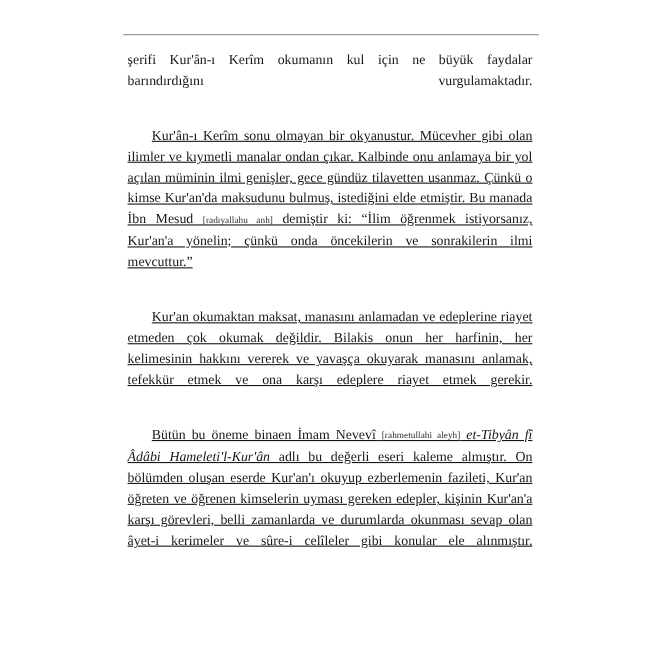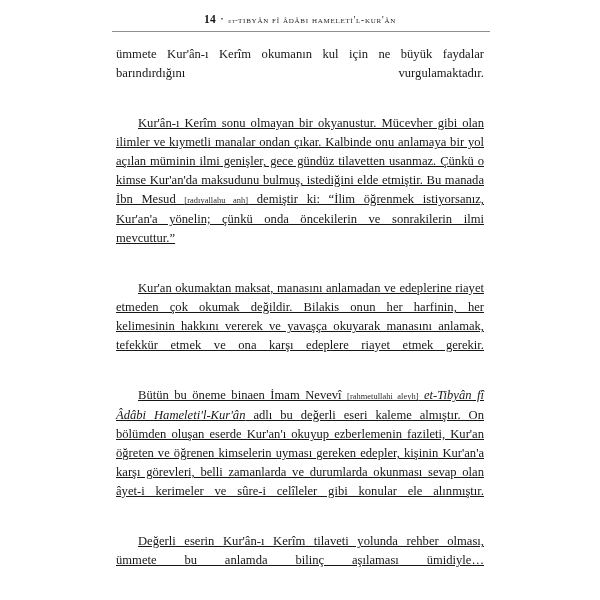--- a/index.html
+++ b/index.html
@@ -112,36 +112,28 @@
   }
   .work-title {
     font-style: italic;
   }
 </style>
 </head>
 <body>
 
 <div class="page">
 
-  <div class="header">
-    <div class="header-line">
-      <span class="folio">14</span>
-      <span class="header-bullet">•</span>
-      <span class="header-title"><span class="prefix">et-</span><span>TIBYÂN FÎ ÂDÂBI HAMELETİ'L-KUR'ÂN</span></span>
-    </div>
-  </div>
   <div class="header-rule"></div>
 
   <div class="body-text">
 
-    <p class="para no-indent">ümmete Kur'ân-ı Kerîm okumanın kul için ne büyük faydalar barındırdığını vurgulamaktadır.</p>
+    <p class="para no-indent">şerifi Kur'ân-ı Kerîm okumanın kul için ne büyük faydalar barındırdığını vurgulamaktadır.</p>
 
     <p class="para gap"><span>Kur'ân-ı Kerîm sonu olmayan bir okyanustur. Mücevher gibi olan ilimler ve kıymetli manalar ondan çıkar. Kalbinde onu anlamaya bir yol açılan müminin ilmi genişler, gece gündüz tilavetten usanmaz. Çünkü o kimse Kur'an'da maksudunu bulmuş, istediğini elde etmiştir. Bu manada İbn Mesud </span><span class="honorific">[radıyallahu anh]</span><span> demiştir ki: “İlim öğrenmek istiyorsanız, Kur'an'a yönelin; çünkü onda öncekilerin ve sonrakilerin ilmi mevcuttur.”</span></p>
 
     <p class="para gap">Kur'an okumaktan maksat, manasını anlamadan ve edeplerine riayet etmeden çok okumak değildir. Bilakis onun her harfinin, her kelimesinin hakkını vererek ve yavaşça okuyarak manasını anlamak, tefekkür etmek ve ona karşı edeplere riayet etmek gerekir.</p>
 
     <p class="para gap"><span>Bütün bu öneme binaen İmam Nevevî </span><span class="honorific">[rahmetullahi aleyh]</span><span class="work-title"> et-Tibyân fî Âdâbi Hameleti'l-Kur'ân</span><span> adlı bu değerli eseri kaleme almıştır. On bölümden oluşan eserde Kur'an'ı okuyup ezberlemenin fazileti, Kur'an öğreten ve öğrenen kimselerin uyması gereken edepler, kişinin Kur'an'a karşı görevleri, belli zamanlarda ve durumlarda okunması sevap olan âyet-i kerimeler ve sûre-i celîleler gibi konular ele alınmıştır.</span></p>
 
-    <p class="para gap">Değerli eserin Kur'ân-ı Kerîm tilaveti yolunda rehber olması, ümmete bu anlamda bilinç aşılaması ümidiyle…</p>
 
   </div>
 
 </div>
 
 </body></html>

